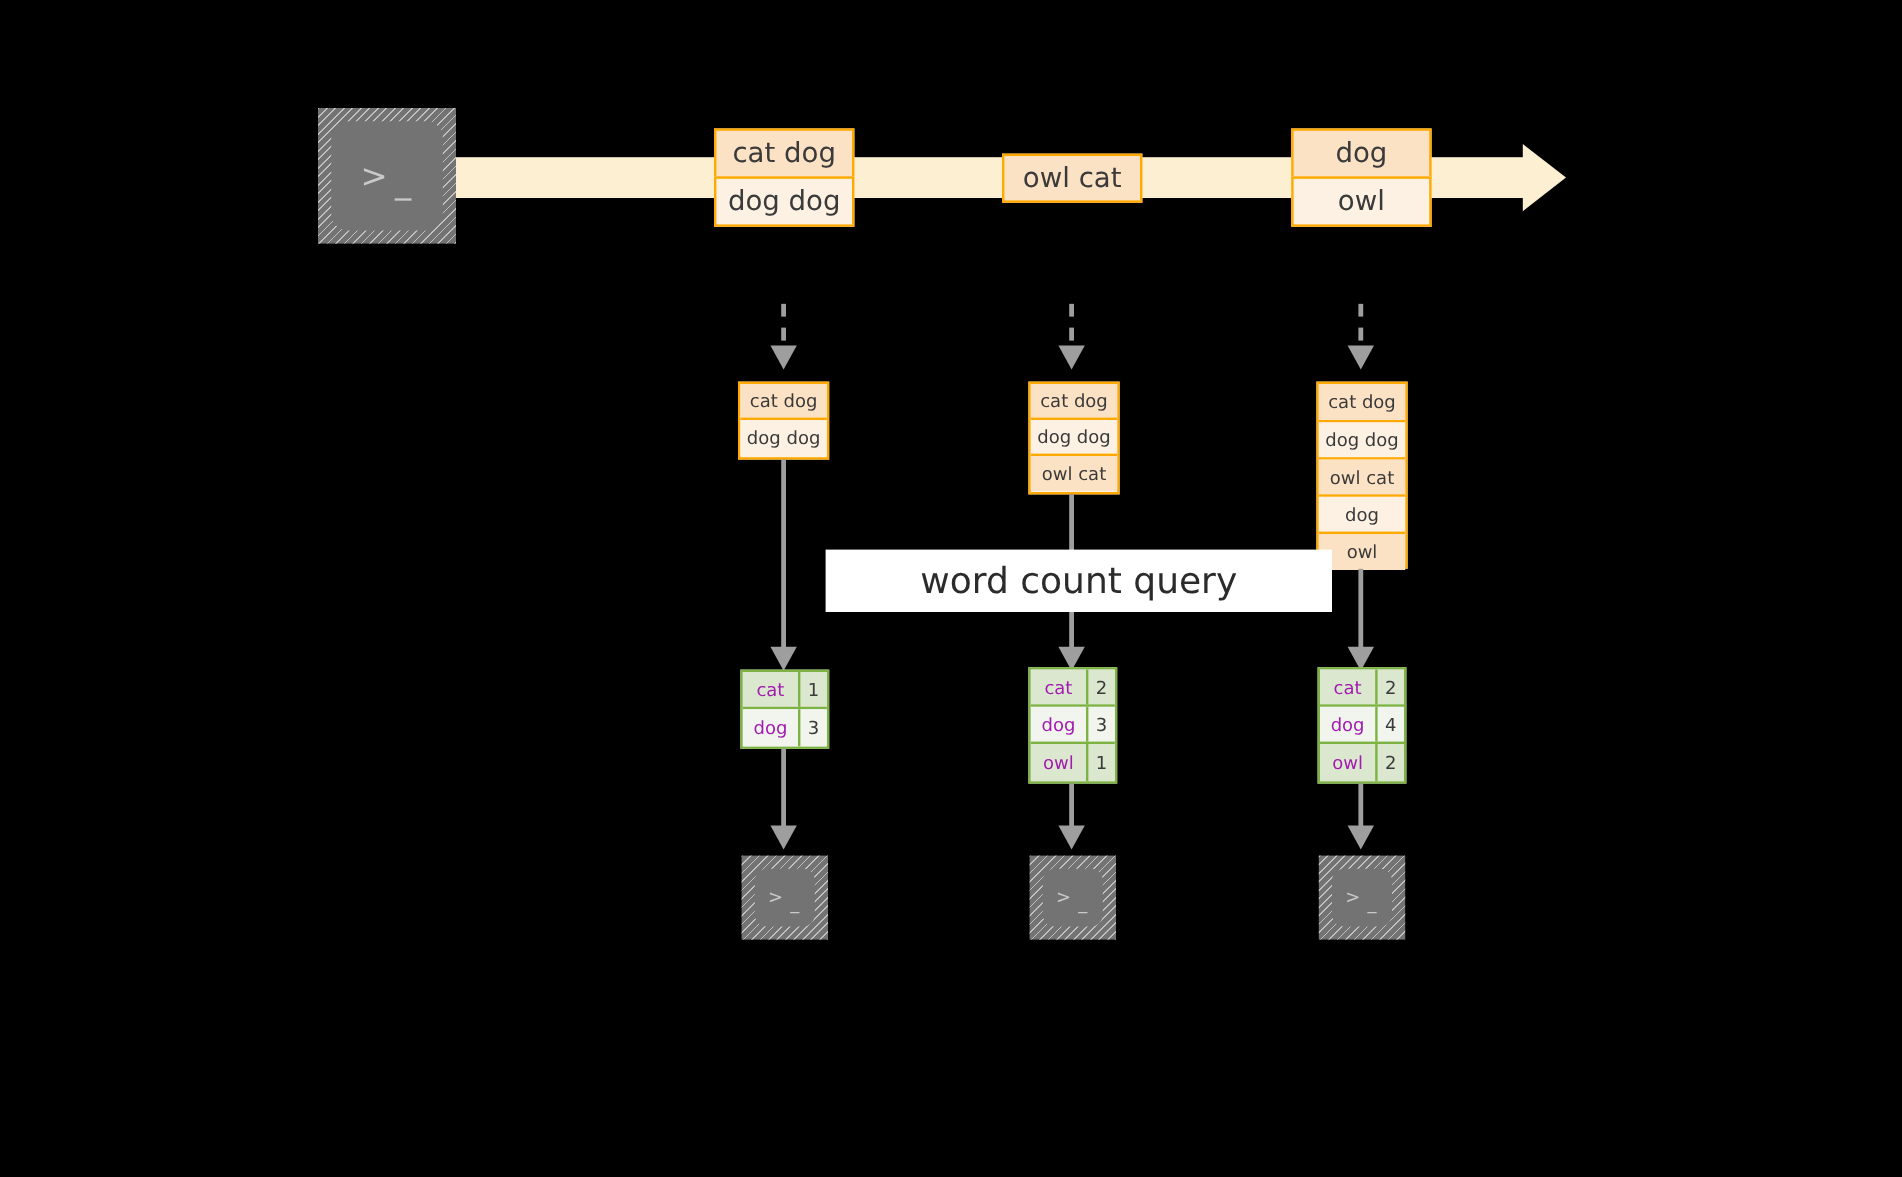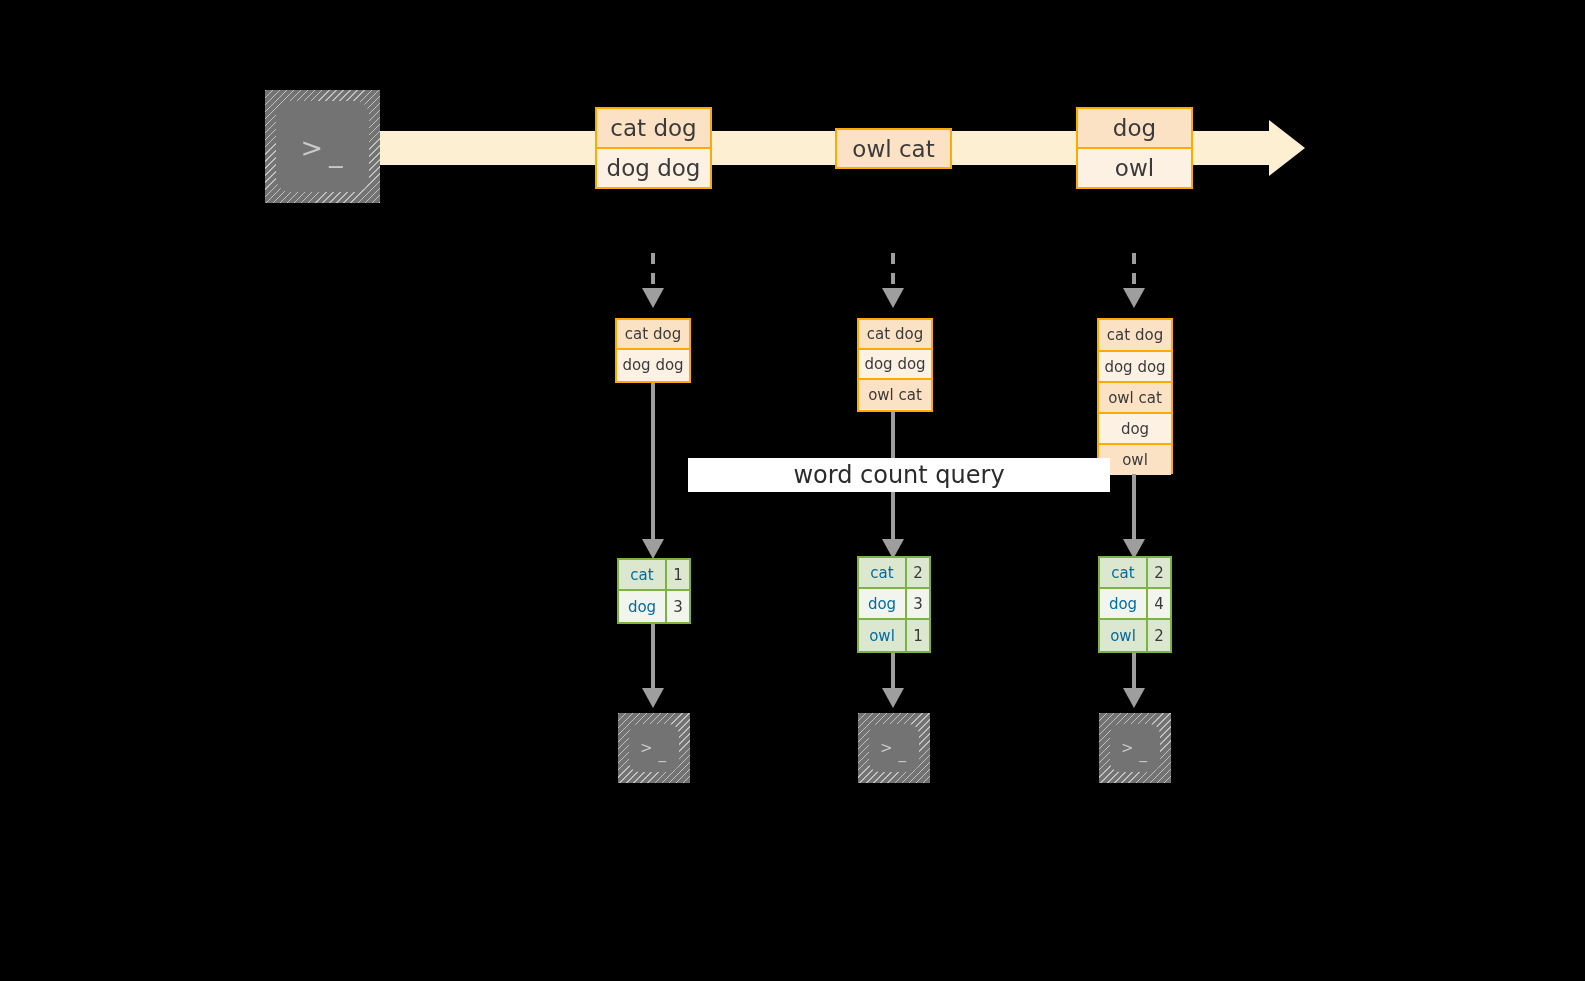--- a/index.html
+++ b/index.html
@@ -123,21 +123,21 @@
   }
   .res .rrow:last-child { border-bottom: none; }
   .res .rrow.dark  { background: #DCE7D0; }
   .res .rrow.light { background: #F1F5ED; }
   .res .key {
     flex: 0 0 46px;
     display: flex;
     align-items: center;
     justify-content: center;
     border-right: 2px solid #7CB342;
-    color: #0369a1;
+    color: #a21caf;
   }
   .res .val {
     flex: 1 1 auto;
     display: flex;
     align-items: center;
     justify-content: center;
     color: #3a3a3a;
   }
 
   
@@ -256,21 +256,21 @@
 
   <div class="conn" style="left:651px; top:383px; height:168px;"></div>
   <div class="conn-head" style="left:642px; top:539px;"></div>
 
   <div class="conn" style="left:891px; top:412px; height:139px;"></div>
   <div class="conn-head" style="left:882px; top:539px;"></div>
 
   <div class="conn" style="left:1132px; top:474px; height:77px;"></div>
   <div class="conn-head" style="left:1123px; top:539px;"></div>
 
-  <div class="banner" style="left:688px; top:458px; width:422px; height:34px; font-size:24px;">
+  <div class="banner" style="left:688px; top:458px; width:422px; height:52px; font-size:30px;">
     <span>word count query</span>
   </div>
 
   <div class="res" style="left:617px; top:558px; width:74px; height:66px; font-size:15px;">
     <div class="rrow dark">
       <div class="key">cat</div>
       <div class="val">1</div>
     </div>
     <div class="rrow light">
       <div class="key">dog</div>

